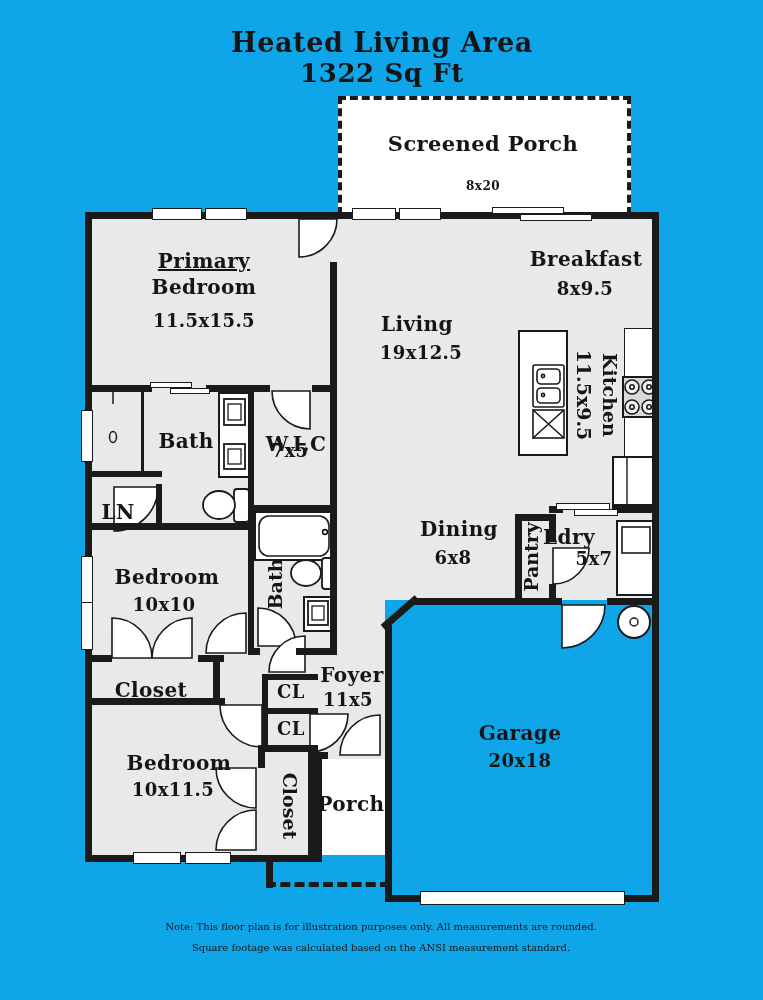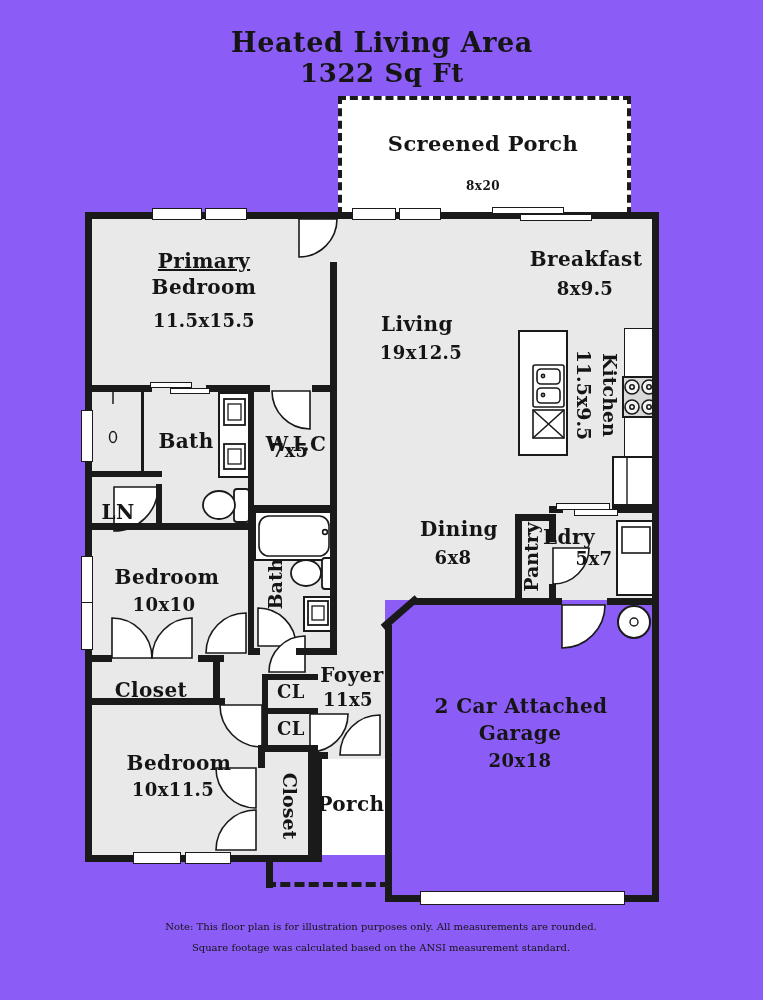--- a/index.html
+++ b/index.html
@@ -1,16 +1,16 @@
 <!DOCTYPE html>
 <html><head>
 <meta charset="utf-8">
 <style>
   html,body{margin:0;padding:0;background:#fff;}
-  #plan{position:relative;width:763px;height:1000px;background:#8b5cf6;overflow:hidden;
+  #plan{position:relative;width:763px;height:1000px;background:#0ea5e9;overflow:hidden;
         font-family:"DejaVu Serif",serif;color:#151515;}
   .wall{position:absolute;background:#1a1a1a;}
   .fill{position:absolute;background:#e9e9e9;}
   .whitebox{position:absolute;background:#fff;}
   .win{position:absolute;background:#fff;border:1.5px solid #1a1a1a;box-sizing:border-box;}
   .fx{position:absolute;background:#fff;border:2px solid #1a1a1a;box-sizing:border-box;}
   .lbl{position:absolute;font-weight:700;white-space:nowrap;transform:translate(-50%,-50%);
        letter-spacing:.4px;line-height:1;}
   .vlbl{position:absolute;font-weight:700;white-space:nowrap;text-align:center;line-height:1.35;}
   .t20{font-size:20px;} .t18{font-size:18px;} .t19{font-size:19px;}
@@ -239,20 +239,19 @@
 
   <div class="lbl t20" style="left:179px;top:763px;">Bedroom</div>
   <div class="lbl t18" style="left:173px;top:790px;">10x11.5</div>
 
   <div class="vlbl t19" style="left:289px;top:806px;transform:translate(-50%,-50%) rotate(90deg);">
     <div>Closet</div>
   </div>
 
   <div class="lbl t20" style="left:351px;top:804px;">Porch</div>
 
-  <div class="lbl t20" style="left:521px;top:706px;">2 Car Attached</div>
   <div class="lbl t20" style="left:520px;top:733px;">Garage</div>
   <div class="lbl t18" style="left:520px;top:761px;">20x18</div>
 
   <div class="note" style="left:381px;top:921px;">Note: This floor plan is for illustration purposes only. All measurements are rounded.</div>
   <div class="note" style="left:381px;top:942px;">Square footage was calculated based on the ANSI measurement standard.</div>
 
 </div>
 
 </body></html>

